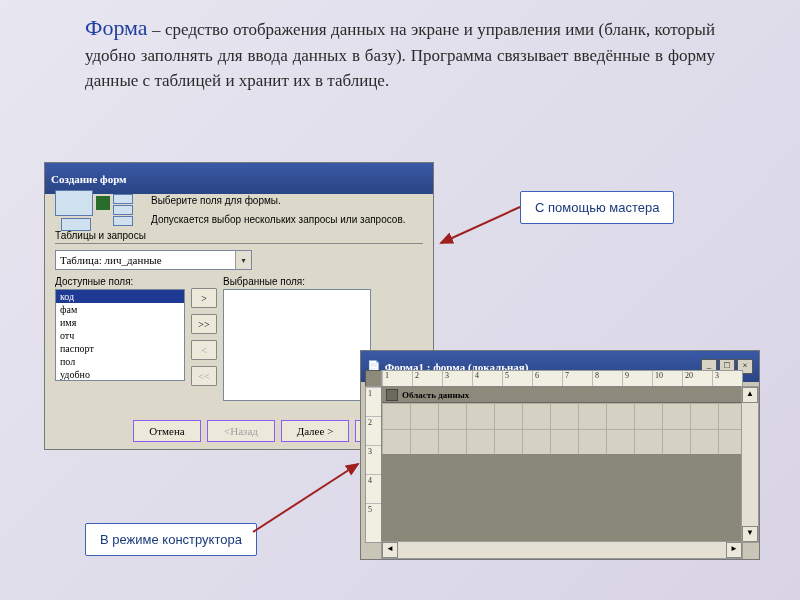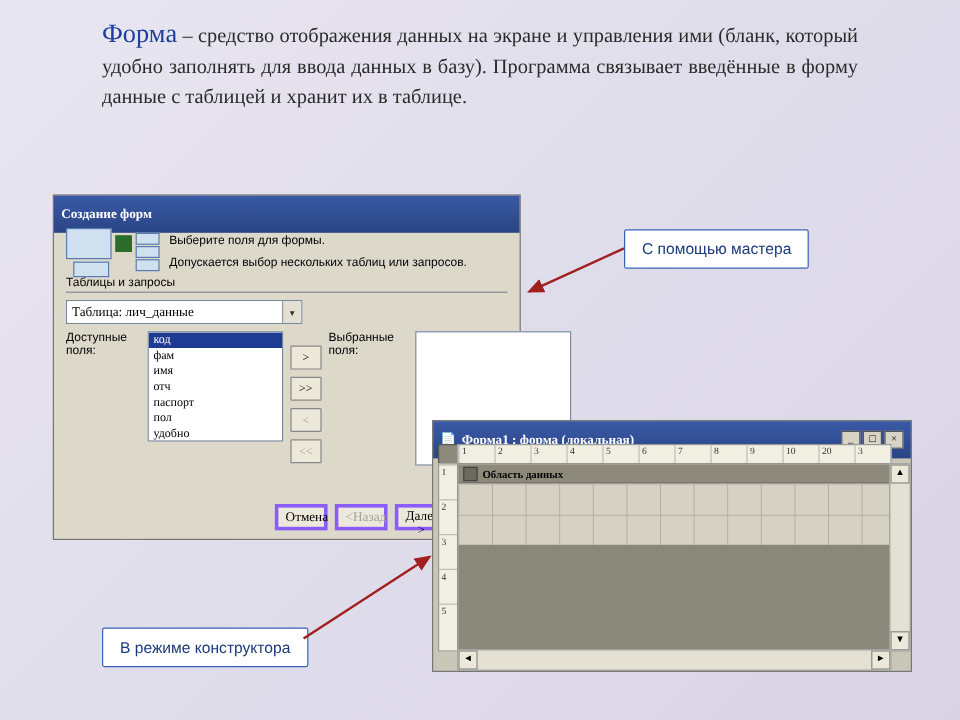--- a/index.html
+++ b/index.html
@@ -25,53 +25,53 @@
   .callout.c2{left:85px;top:523px}
   svg.arrow{position:absolute;overflow:visible}
 
   
   .win{position:absolute;background:#dcd9cb;border:1px solid #777;
        font:11px Tahoma,Arial,sans-serif;color:#000;box-sizing:border-box}
   .titlebar{height:31px;background:linear-gradient(#3a59a6,#2a4585);
     color:#fff;font:bold 11px Tahoma;display:flex;align-items:center;padding:0 6px}
   .wizard{left:44px;top:162px;width:390px;height:288px}
   .wiz-body{position:absolute;left:0;top:19px;right:0;bottom:0;padding:8px 10px}
-  .wiz-banner{display:flex;gap:10px;align-items:center}
+  .wiz-banner{display:flex;gap:20px;align-items:center}
   .wiz-icon{width:76px;height:40px;position:relative;flex:0 0 76px}
   .wiz-icon .tbl{position:absolute;border:1px solid #5a7bb0;background:#cfe0ef}
   .wiz-icon .tbl.big{left:0;top:0;width:36px;height:24px}
   .wiz-icon .tbl.small{left:6px;top:28px;width:28px;height:11px}
   .wiz-icon .arrowbox{position:absolute;left:41px;top:6px;width:14px;height:14px;
     background:#2a6d2a}
   .wiz-icon .tbl.r{left:58px;top:4px;width:18px;height:8px}
   .wiz-icon .tbl.r2{left:58px;top:15px;width:18px;height:8px}
   .wiz-icon .tbl.r3{left:58px;top:26px;width:18px;height:8px}
   .wiz-text{font-size:10px;line-height:1.35}
   .wiz-label{font-size:10px}
   .wiz-underline{border-bottom:1px solid #888;margin:2px 0 6px}
   .combo{margin-top:2px;width:195px;height:18px;display:flex;
     border:1px solid #7a889e;background:#fff}
   .combo input{border:0;flex:1;font:11px Tahoma;padding:0 4px;outline:none;background:#fff}
   .combo .dd{width:15px;background:#e3e0d3;border-left:1px solid #9a9a9a;
     display:flex;align-items:center;justify-content:center;font-size:8px;color:#333}
   .dual{display:flex;gap:6px;margin-top:6px}
-  .listwrap{display:flex;flex-direction:row}
+  .listwrap{display:flex;flex-direction:column}
   .listwrap .lbl{font-size:10px;margin-bottom:2px}
   .listbox{border:1px solid #7a889e;background:#fff;font:10px Tahoma;
     padding:0;box-sizing:border-box;overflow:hidden}
   .listbox.av{width:130px;height:92px}
   .listbox.sel{width:148px;height:112px}
   .listbox .row{padding:1px 4px}
   .listbox .row.selected{background:#1f3a93;color:#fff}
   .mvbtns{display:flex;flex-direction:column;gap:6px;margin-top:12px}
   .btn-small{width:26px;height:20px;border:1px solid #888;background:#ece9db;
     font:10px Tahoma;border-radius:1px;cursor:default}
   .btn-small[disabled]{color:#a0a0a0}
   .wiz-buttons{position:absolute;right:10px;bottom:7px;display:flex;gap:6px}
-  .wiz-buttons button{width:44px;height:22px;border:3px solid #8b5cf6;
+  .wiz-buttons button{width:68px;height:22px;border:1px solid #8b5cf6;
     background:#ece9db;font:11px Tahoma}
   .wiz-buttons button.dis{color:#a0a0a0}
 
   
   .designer{left:360px;top:350px;width:400px;height:210px;background:#c9c6b7}
   .titlebar .winbtns{margin-left:auto;display:flex;gap:2px}
   .winbtn{width:14px;height:13px;background:#d7d4c6;border:1px solid #555;
     font:9px Tahoma;line-height:11px;text-align:center;color:#000}
   .ruler-h{position:absolute;left:20px;top:19px;right:16px;height:16px;
     background:#f1efe2;border:1px solid #9a9a9a;
@@ -144,21 +144,21 @@
         <div class="tbl big"></div>
           <div class="tbl small"></div>
         <div class="arrowbox"></div>
         <div class="tbl r"></div>
           <div class="tbl r2"></div>
           <div class="tbl r3"></div>
       </div>
       <div class="wiz-text">
         <div>Выберите поля для формы.</div>
         <div style="height:6px"></div>
-        <div>Допускается выбор нескольких таблиц или запросов.</div>
+        <div>Допускается выбор нескольких запросы или запросов.</div>
       </div>
     </div>
     <div class="wiz-label">Таблицы и запросы</div>
     <div class="wiz-underline"></div>
     <div class="combo">
       <input value="Таблица: лич_данные" style="">
       <div class="dd">▾</div>
     </div>
     <div class="dual">
       <div class="listwrap">

